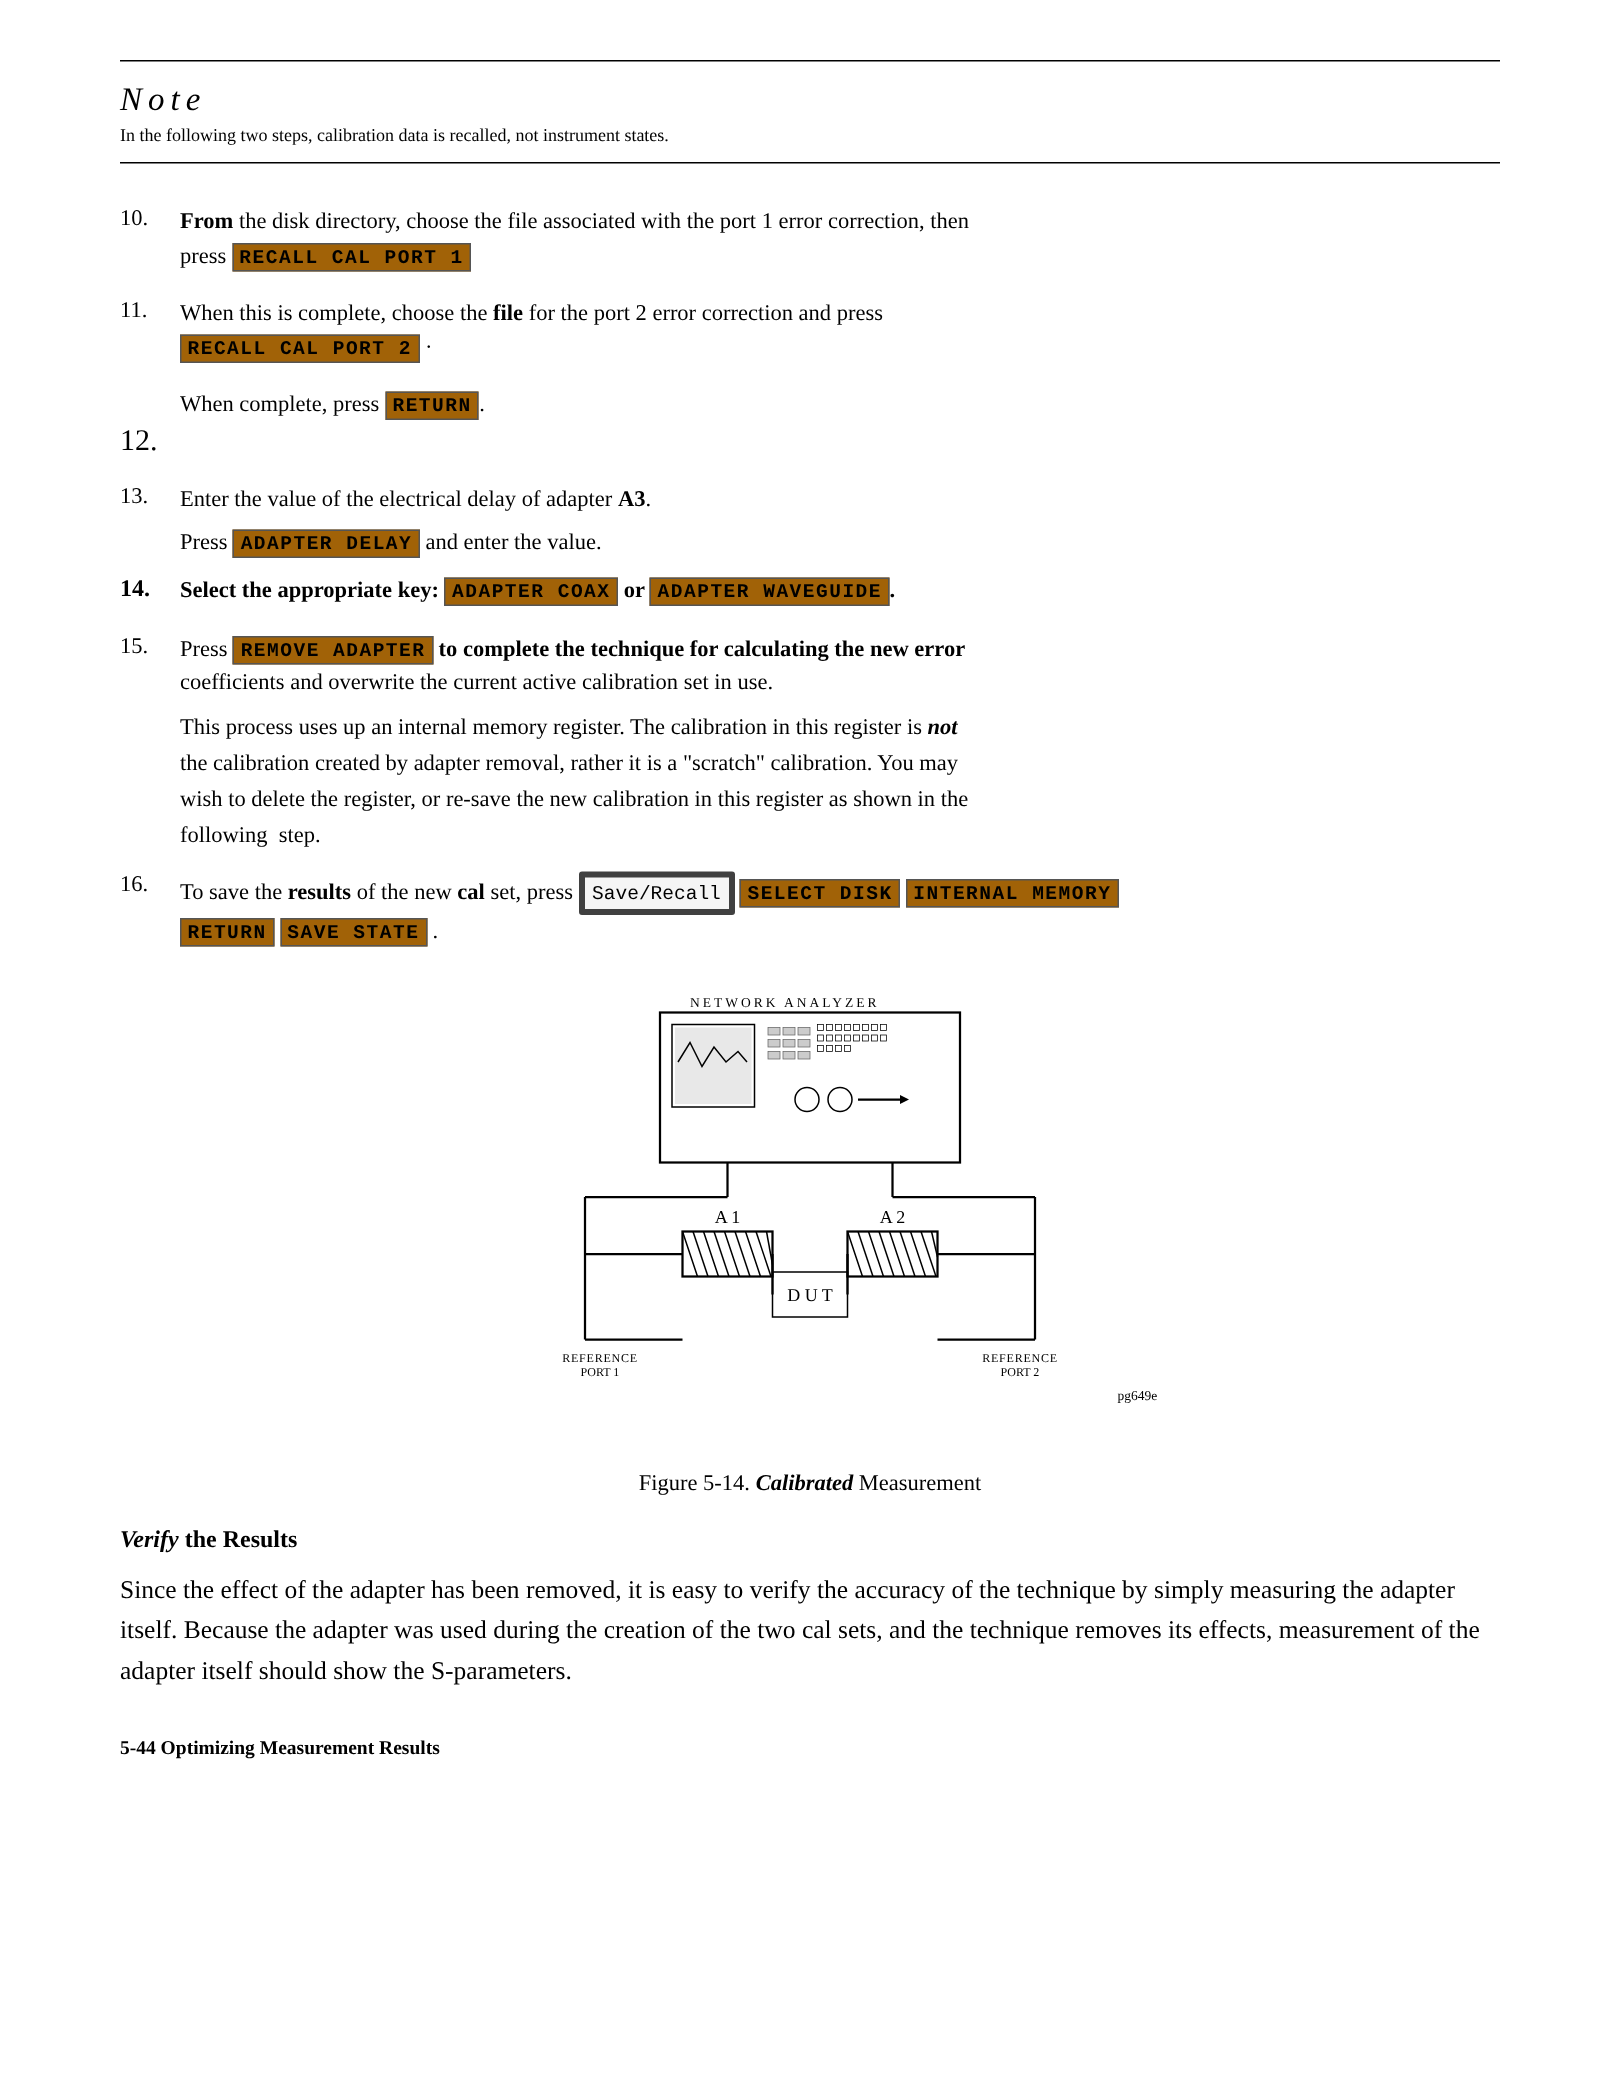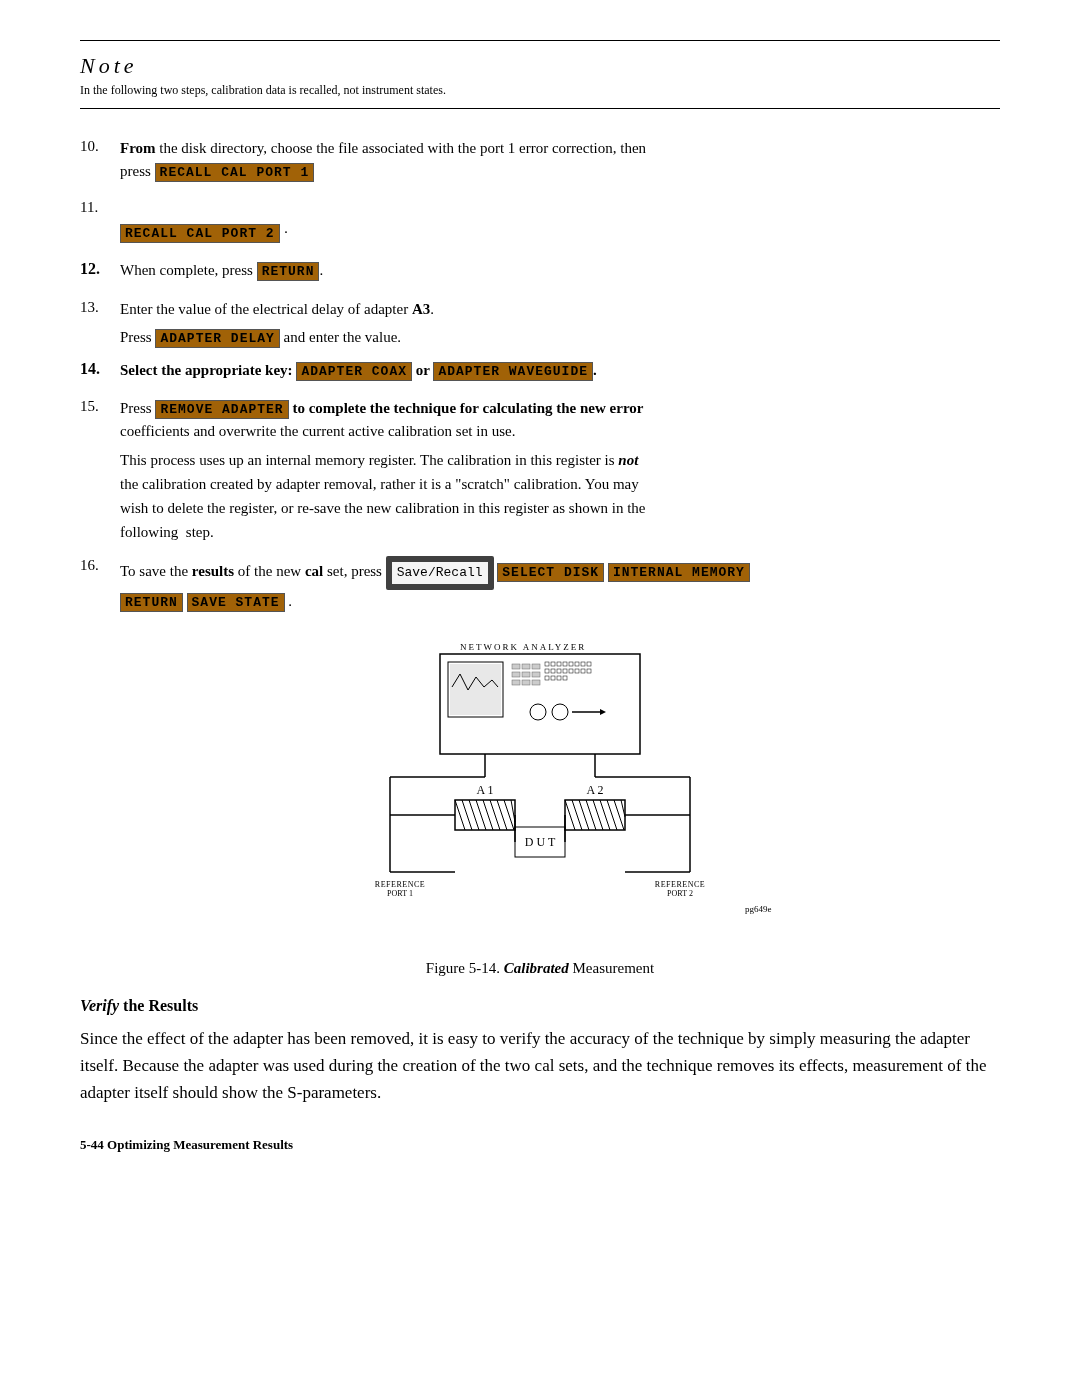--- a/index.html
+++ b/index.html
@@ -129,27 +129,27 @@
     <span class="step-num">10.</span>
     <div class="step-content">
       <span><span class="bold">From</span> the disk directory, choose the file associated with the port 1 error correction, then</span><br>
       <span>press <span class="key">RECALL CAL PORT 1</span></span>
     </div>
   </div>
 
   <div style="display:flex; align-items:flex-start; margin-bottom:16px;">
     <span class="step-num">11.</span>
     <div class="step-content">
-      <br>
+      <span>When this is complete, choose the <span class="bold">file</span> for the port 2 error correction and press</span><br>
       <span class="key">RECALL CAL PORT 2</span> ·
     </div>
   </div>
 
   <div style="display:flex; align-items:flex-start; margin-bottom:16px;">
-    <span class="step-num" style="font-weight:bold; font-size:16px;">12.</span>
+    <span class="step-num" style="font-weight:normal; font-size:20px;margin-top:23px;">12.</span>
     <div class="step-content">
       When complete, press <span class="key">RETURN</span>.
     </div>
   </div>
 
   <div style="display:flex; align-items:flex-start; margin-bottom:6px;">
     <span class="step-num">13.</span>
     <div class="step-content">
       Enter the value of the electrical delay of adapter <span class="bold">A3</span>.
     </div>
@@ -176,21 +176,21 @@
     This process uses up an internal memory register. The calibration in this register is <span class="bold italic">not</span><br>
     the calibration created by adapter removal, rather it is a "scratch" calibration. You may<br>
     wish to delete the register, or re-save the new calibration in this register as shown in the<br>
     following&nbsp; step.
   </div>
 
   <div style="display:flex; align-items:flex-start; margin-bottom:16px;">
     <span class="step-num">16.</span>
     <div class="step-content">
       To save the <span class="bold">results</span> of the new <span class="bold">cal</span> set, press
-      <span style="display:inline-block; border:6px solid #404040; border-radius:2px; padding:1px 5px; font-size:13px; font-family:'Courier New',Courier,monospace; background:#f5f5f5;">Save/Recall</span>
+      <span style="display:inline-block; border:4px solid #404040; border-radius:2px; padding:1px 5px; font-size:13px; font-family:'Courier New',Courier,monospace; background:#f5f5f5;">Save/Recall</span>
       <span class="key">SELECT DISK</span>
       <span class="key">INTERNAL MEMORY</span><br>
       <span class="key">RETURN</span>
       <span class="key">SAVE STATE</span> .
     </div>
   </div>
 
 </div>
 
 <div class="figure-container">

